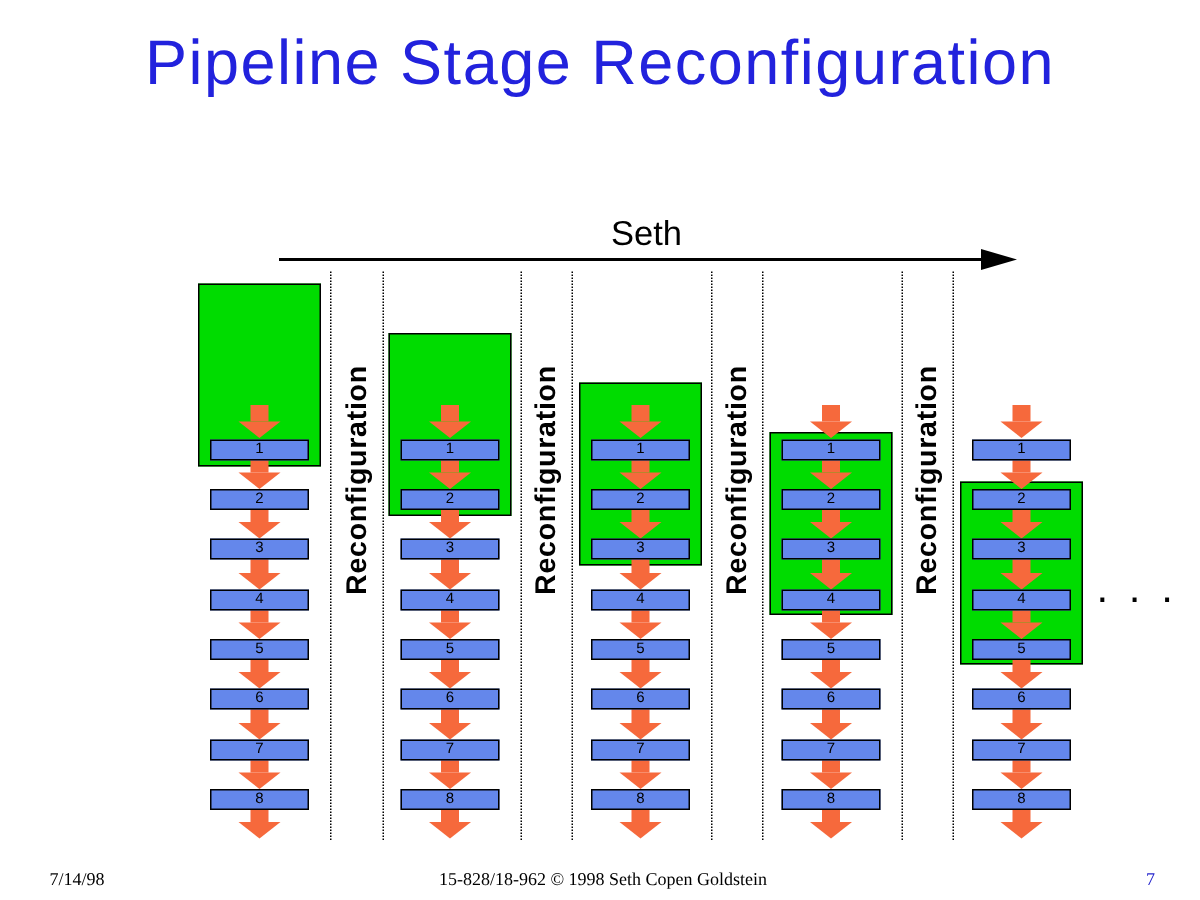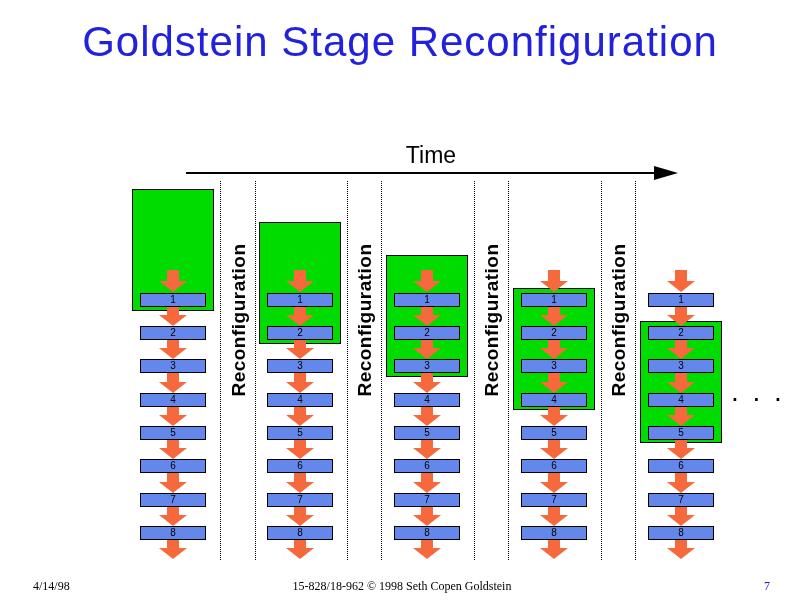--- a/index.html
+++ b/index.html
@@ -91,23 +91,23 @@
     font-size:12px; line-height:14px; color:#000;
     white-space:nowrap;
   }
   .footer-date   { left:33px; }
   .footer-credit { left:402px; transform:translateX(-50%); }
   .footer-page   { left:764px; color:var(--page-num-color); }
 </style>
 </head>
 <body>
 
-<div class="slide-title">Goldstein Stage Reconfiguration</div>
-
-<div class="time-label">Time</div>
+<div class="slide-title">Pipeline Stage Reconfiguration</div>
+
+<div class="time-label">Seth</div>
 <div class="time-line"></div>
 <div class="time-head"></div>
 
 <div id="diagram">
     <div class="sep-line" style="left: 220px;"></div>
     <div class="sep-line" style="left: 255px;"></div>
     <div class="reconfig-label" style="left: 238.5px; top: 320px;">Reconfiguration</div>
     <div class="sep-line" style="left: 347px;"></div>
     <div class="sep-line" style="left: 381px;"></div>
     <div class="reconfig-label" style="left: 365px; top: 320px;">Reconfiguration</div>
@@ -339,15 +339,15 @@
     <div class="stage-box" style="left: 648px; top: 359px;">3</div>
     <div class="stage-box" style="left: 648px; top: 393px;">4</div>
     <div class="stage-box" style="left: 648px; top: 426px;">5</div>
     <div class="stage-box" style="left: 648px; top: 459px;">6</div>
     <div class="stage-box" style="left: 648px; top: 493px;">7</div>
     <div class="stage-box" style="left: 648px; top: 526px;">8</div>
   </div>
 
 <div class="ellipsis">. . .</div>
 
-<div class="footer-text footer-date">4/14/98</div>
+<div class="footer-text footer-date">7/14/98</div>
 <div class="footer-text footer-credit">15-828/18-962 © 1998 Seth Copen Goldstein</div>
 <div class="footer-text footer-page">7</div>
 
 </body></html>

